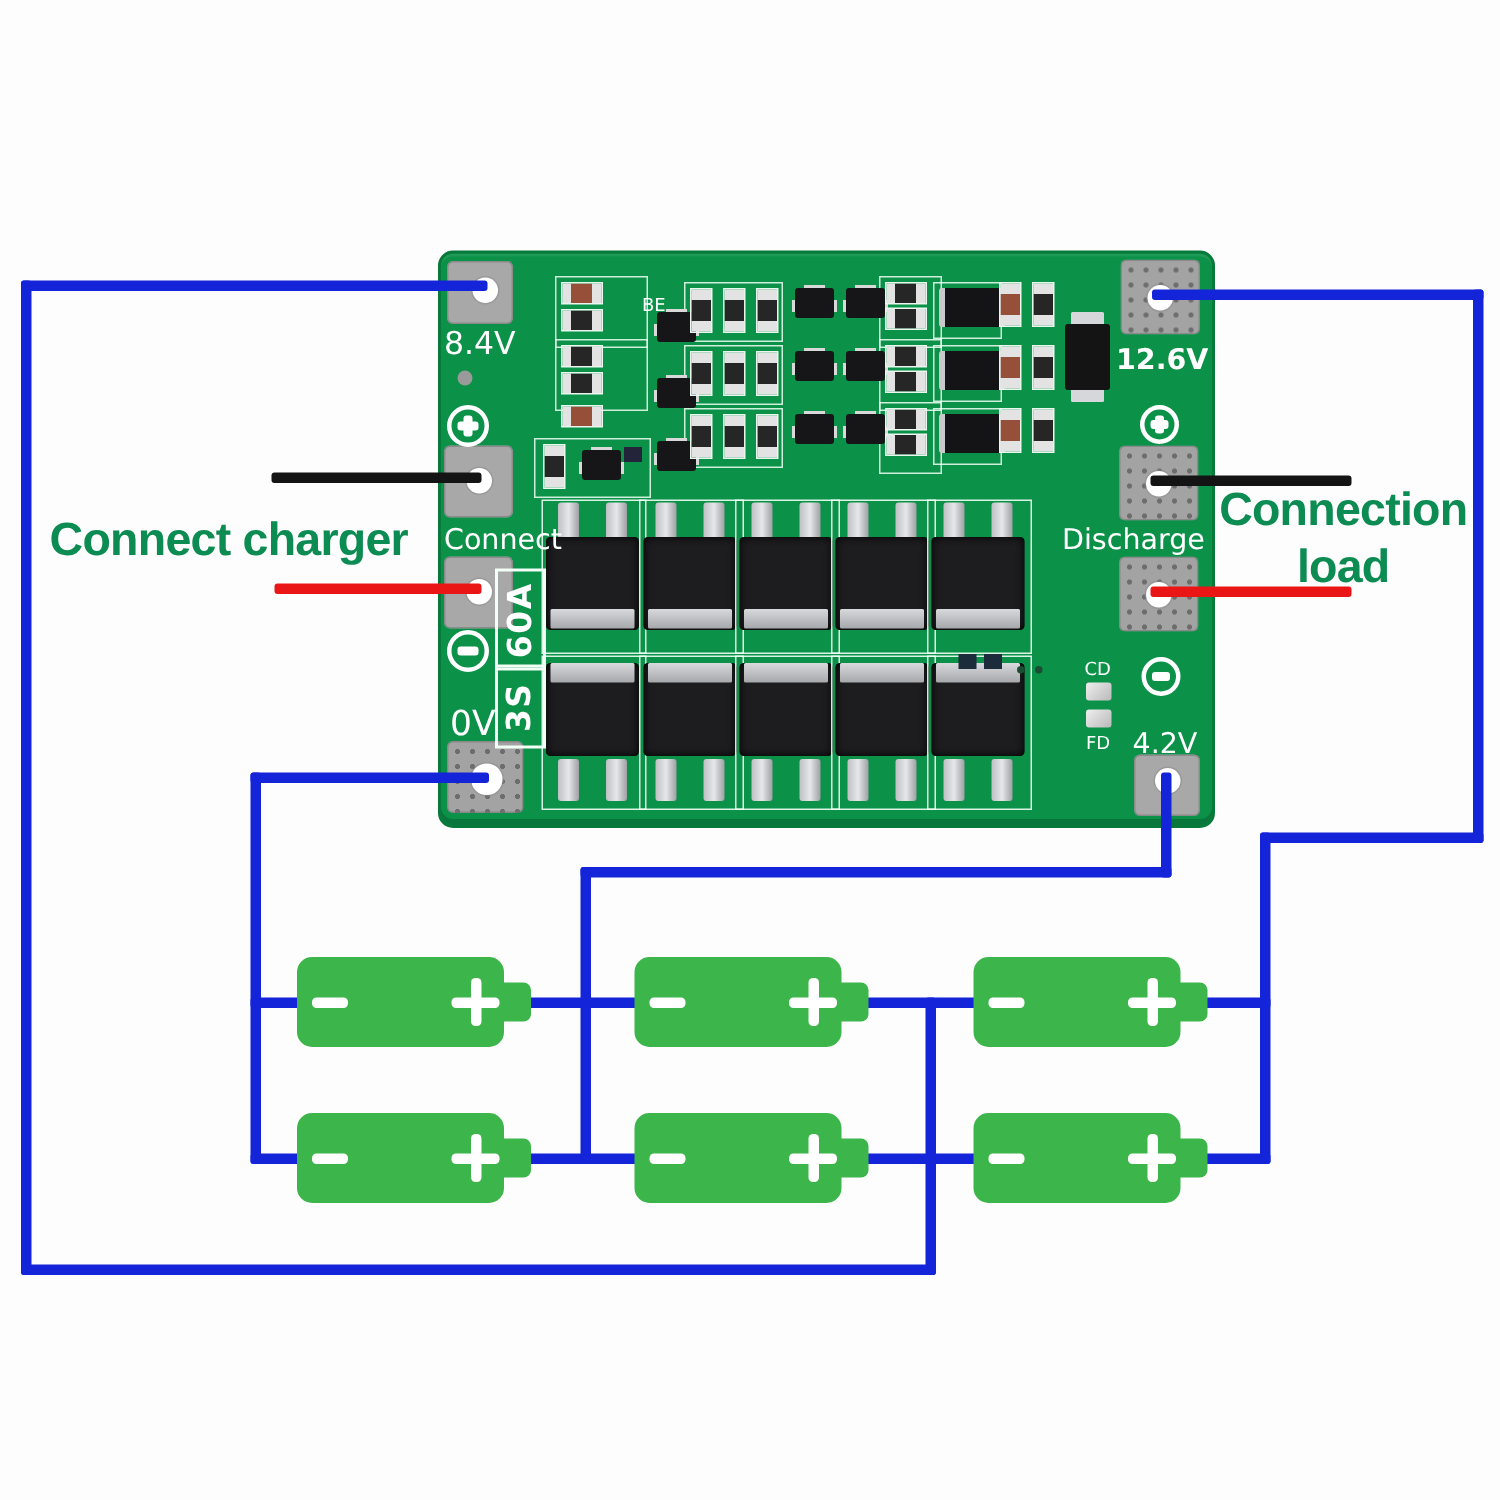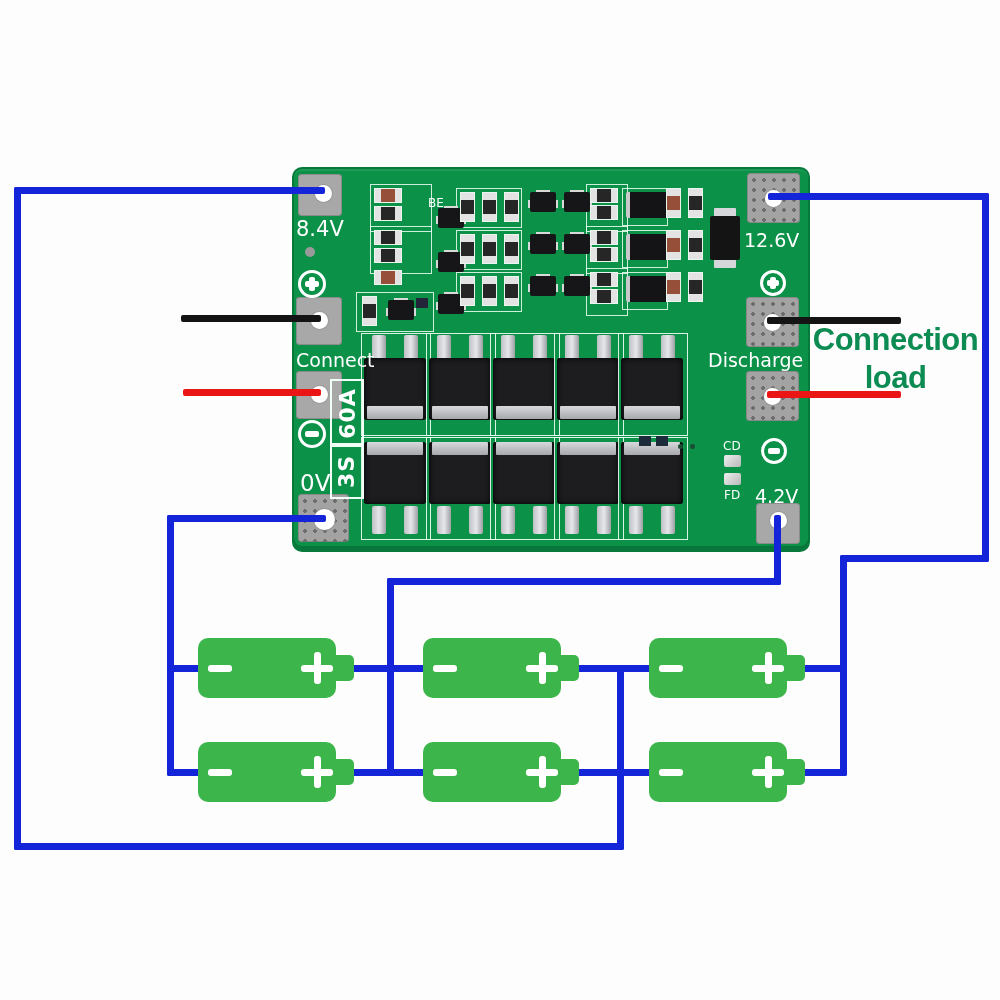--- a/index.html
+++ b/index.html
@@ -189,21 +189,21 @@
       <div class="sym" style="left: 467px; top: 269px; width: 20px; height: 20px;"></div>
       <div style="position: absolute; background: rgb(255, 255, 255); border-radius: 2px; left: 474px; top: 279px; width: 12px; height: 6px;"></div>
       <div class="cdfd" style="left: 430px; top: 286px; width: 17px; height: 12px;"></div>
       <div class="cdfd" style="left: 430px; top: 304px; width: 17px; height: 12px;"></div>
       <div class="via" style="left: 11px; top: 78px; width: 10px; height: 10px;"></div>
       <div class="dotsq" style="left: 345px; top: 267px; width: 12px; height: 10px;"></div>
       <div class="dotsq" style="left: 362px; top: 267px; width: 12px; height: 10px;"></div>
       <div class="via" style="left: 384px; top: 275px; width: 5px; height: 5px; background: rgb(26, 77, 51);"></div>
       <div class="via" style="left: 396px; top: 275px; width: 5px; height: 5px; background: rgb(26, 77, 51);"></div>
       <div class="silk" style="left: 2px; top: 48px; font-size: 21px;">8.4V</div>
-      <div class="silk" style="left: 450px; top: 60px; font-size: 19px;">12.6V</div>
+      <div class="silk" style="left: 450px; top: 60px; font-size: 19px; font-weight: bold;">12.6V</div>
       <div class="silk" style="left: 2px; top: 180px; font-size: 19px;">Connect</div>
       <div class="silk" style="left: 414px; top: 180px; font-size: 19px;">Discharge</div>
       <div class="silk" style="left: 6px; top: 301px; font-size: 23px;">0V</div>
       <div class="silk" style="left: 461px; top: 316px; font-size: 19px;">4.2V</div>
       <div class="silk" style="left: 134px; top: 27px; font-size: 12px;">BE</div>
       <div class="silk" style="left: 429px; top: 270px; font-size: 12px;">CD</div>
       <div class="silk" style="left: 430px; top: 319px; font-size: 12px;">FD</div>
       <div class="specbox" style="left: 36px; top: 210px; width: 30px; height: 64px;">
         <span style="font-size: 22px;">60A</span>
       </div>
@@ -269,17 +269,18 @@
         <div class="plusH" style="left: 103px; top: 26.5px; width: 32px; height: 7px;"></div>
         <div class="plusV" style="left: 115.5px; top: 14px; width: 7px; height: 32px;"></div>
       </div>
       <div class="cell" style="left: 649px; top: 742px; width: 138px; height: 60px;">
         <div class="nub" style="left: 136px; top: 17px; width: 20px; height: 26px;"></div>
         <div class="minus" style="left: 10px; top: 26.5px; width: 24px; height: 7px;"></div>
         <div class="plusH" style="left: 103px; top: 26.5px; width: 32px; height: 7px;"></div>
         <div class="plusV" style="left: 115.5px; top: 14px; width: 7px; height: 32px;"></div>
       </div>
     </div>
+  <div class="ann" id="charger-label" style="left: 30px; top: 341px; width: 245px; font-size: 31px; color: rgb(12, 139, 82);">Connect charger</div>
   <div class="ann" id="load-label" style="left: 788px; top: 321px; width: 215px; font-size: 31px; color: rgb(12, 139, 82);">
     <div>Connection</div>
     <div>load</div>
   </div>
 </div>
 
 </body></html>

